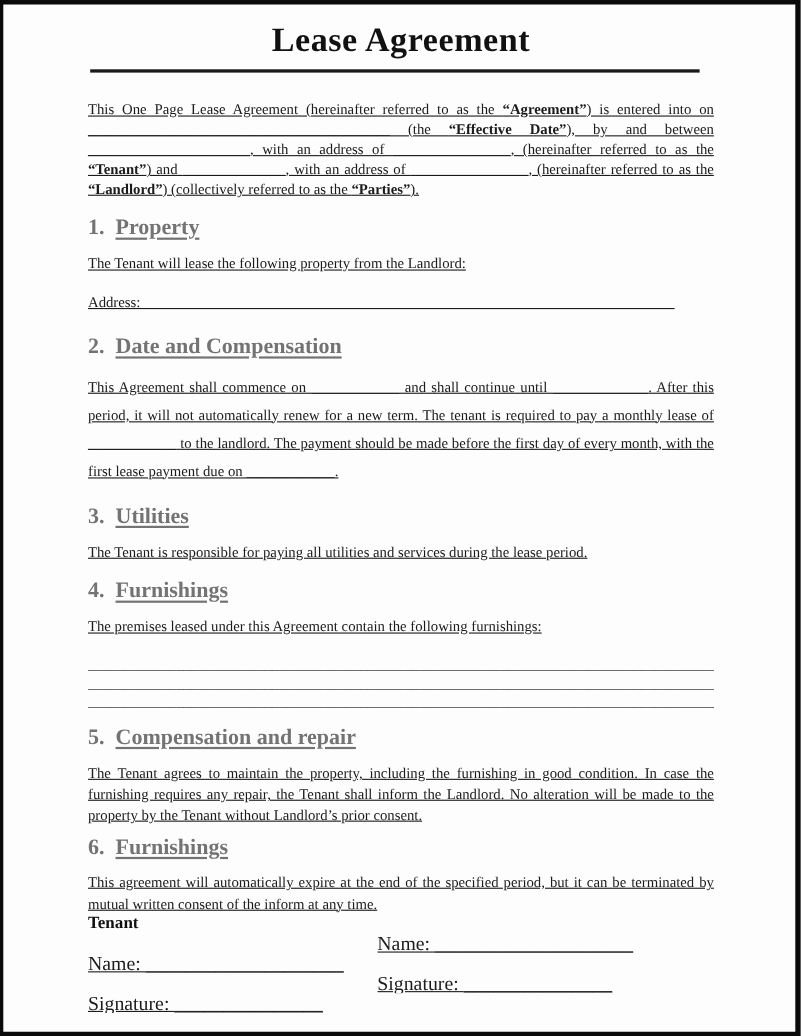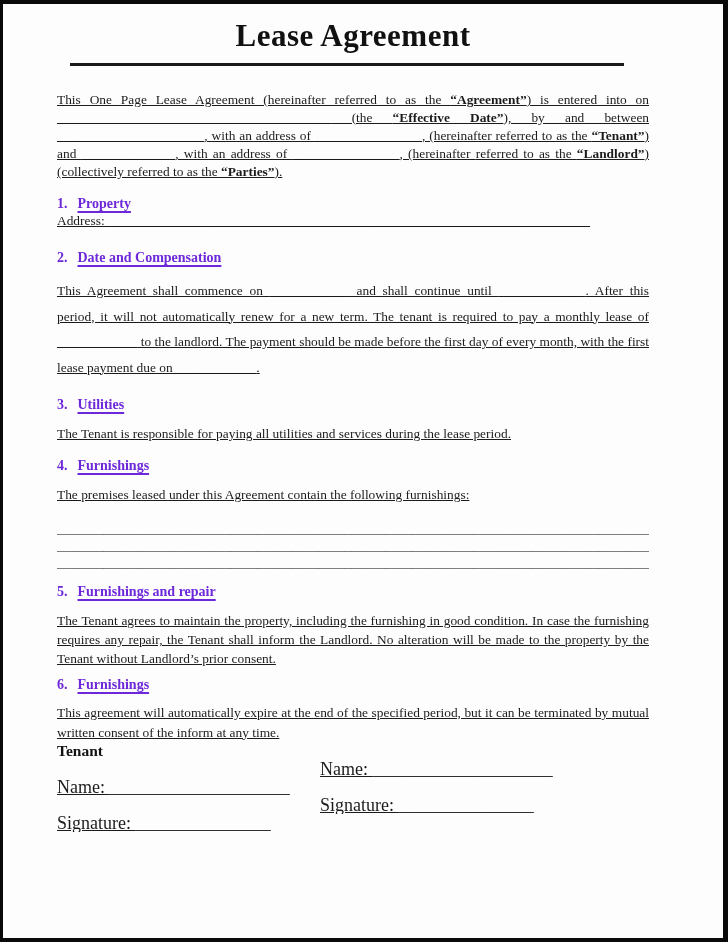--- a/index.html
+++ b/index.html
@@ -10,21 +10,21 @@
     box-sizing: border-box;
     background: #fdfdfd;
     border-top: 4px solid #0a0a0a;
     border-bottom: 4px solid #0a0a0a;
     border-left: 3px solid #0a0a0a;
     border-right: 5px solid #0a0a0a;
     overflow: hidden;
     font-family: "Liberation Serif", "DejaVu Serif", serif;
     color: #1b1b1b;
   }
-  .content { padding: 0 74px 0 54px; }
+  .content { padding: 0 74px 0 77px; }
 
   
   .doc-title {
     margin: 14px 0 0 0;
     text-align: center;
     font-size: 31px;
     font-weight: bold;
     letter-spacing: 0.5px;
     color: #111;
   }
@@ -43,40 +43,40 @@
     font-size: 13.4px;
     line-height: 18px;
     text-align: justify;
   }
   .intro { margin-top: 25px; }
   .b { font-weight: bold; }
   .blank { letter-spacing: 0; white-space: pre; }
 
   
   .sec-heading {
-    font-size: 14px;
+    font-size: 20px;
     font-weight: bold;
-    color: #6d28d9;
+    color: #737373;
     margin: 0;
   }
   .sec-num { margin-right: 10px; }
   .sec-title {
     text-decoration: underline;
     text-underline-offset: 3px;
     text-decoration-thickness: 1.5px;
   }
   .h-property    { margin-top: 15px; }
   .h-term        { margin-top: 20px; }
   .h-utilities   { margin-top: 17px; }
   .h-furnishings { margin-top: 15px; }
   .h-maintenance { margin-top: 13px; }
   .h-termination { margin-top: 9px; }
 
   .after-heading { margin-top: 12px; }
-  .address-row { }
+  .address-row { margin-top: 17px; }
   .term-body { margin-top: 12px; line-height: 25.5px; }
   .maintenance-body { margin-top: 11px; line-height: 19px; }
   .termination-body { margin-top: 10px; line-height: 19.5px; }
 
   .nowrap { white-space: nowrap; overflow: hidden; }
 
   .furnishing-lines { margin-top: 16px; }
   .furnishing-line {
     font-size: 13.4px;
     line-height: 17px;
@@ -110,37 +110,38 @@
 
 <div class="page">
   <div class="content">
 
     <h1 class="doc-title">Lease Agreement</h1>
     <div class="title-rule"></div>
 
     <p class="body-text intro"><span>This One Page Lease Agreement (hereinafter referred to as the </span><span class="b">“Agreement”</span><span>) is entered into on </span><span class="blank">_________________________________________</span><span> (the </span><span class="b">“Effective Date”</span><span>), by and between </span><span class="blank">______________________</span><span>, with an address of </span><span class="blank">________________</span><span>, (hereinafter referred to as the </span><span class="b">“Tenant”</span><span>) and </span><span class="blank">______________</span><span>, with an address of </span><span class="blank">________________</span><span>, (hereinafter </span><span>referred to as the </span><span class="b">“Landlord”</span><span>) (collectively referred to as the </span><span class="b">“Parties”</span><span>).</span></p>
 
     <h2 class="sec-heading h-property"><span class="sec-num">1.</span><span class="sec-title">Property</span></h2>
+    <p class="body-text after-heading">The Tenant will lease the following property from the Landlord:</p>
     <p class="body-text address-row nowrap"><span>Address: </span><span class="blank">________________________________________________________________________</span></p>
 
     <h2 class="sec-heading h-term"><span class="sec-num">2.</span><span class="sec-title">Date and Compensation</span></h2>
     <p class="body-text term-body"><span>This Agreement shall commence on </span><span class="blank">____________</span><span> and shall continue until </span><span class="blank">_____________</span><span>. After this period, it will not automatically renew for a new term. The tenant is required to pay a monthly lease of </span><span class="blank">____________</span><span> to the landlord. The payment should be made before the first day of every month, with the first lease payment due on </span><span class="blank">____________</span><span>.</span></p>
 
     <h2 class="sec-heading h-utilities"><span class="sec-num">3.</span><span class="sec-title">Utilities</span></h2>
     <p class="body-text after-heading">The Tenant is responsible for paying all utilities and services during the lease period.</p>
 
     <h2 class="sec-heading h-furnishings"><span class="sec-num">4.</span><span class="sec-title">Furnishings</span></h2>
     <p class="body-text after-heading">The premises leased under this Agreement contain the following furnishings:</p>
     <div class="furnishing-lines">
       <div class="furnishing-line">__________________________________________________________________________________________</div>
       <div class="furnishing-line">__________________________________________________________________________________________</div>
       <div class="furnishing-line">__________________________________________________________________________________________</div>
     </div>
 
-    <h2 class="sec-heading h-maintenance"><span class="sec-num">5.</span><span class="sec-title">Furnishings and repair</span></h2>
+    <h2 class="sec-heading h-maintenance"><span class="sec-num">5.</span><span class="sec-title">Compensation and repair</span></h2>
     <p class="body-text maintenance-body">The Tenant agrees to maintain the property, including the furnishing in good condition. In case the furnishing requires any repair, the Tenant shall inform the Landlord. No alteration will be made to the property by the Tenant without Landlord’s prior consent.</p>
 
     <h2 class="sec-heading h-termination"><span class="sec-num">6.</span><span class="sec-title">Furnishings</span></h2>
     <p class="body-text termination-body">This agreement will automatically expire at the end of the specified period, but it can be terminated by mutual written consent of the inform at any time.</p>
 
     <div class="signatures">
       <div class="sig-col">
         <h3 class="sig-col-heading">Tenant</h3>
         <p class="sig-row"><span>Name: </span><span class="blank sig-line">____________________</span></p>
         <p class="sig-row"><span>Signature: </span><span class="blank sig-line">_______________</span></p>

